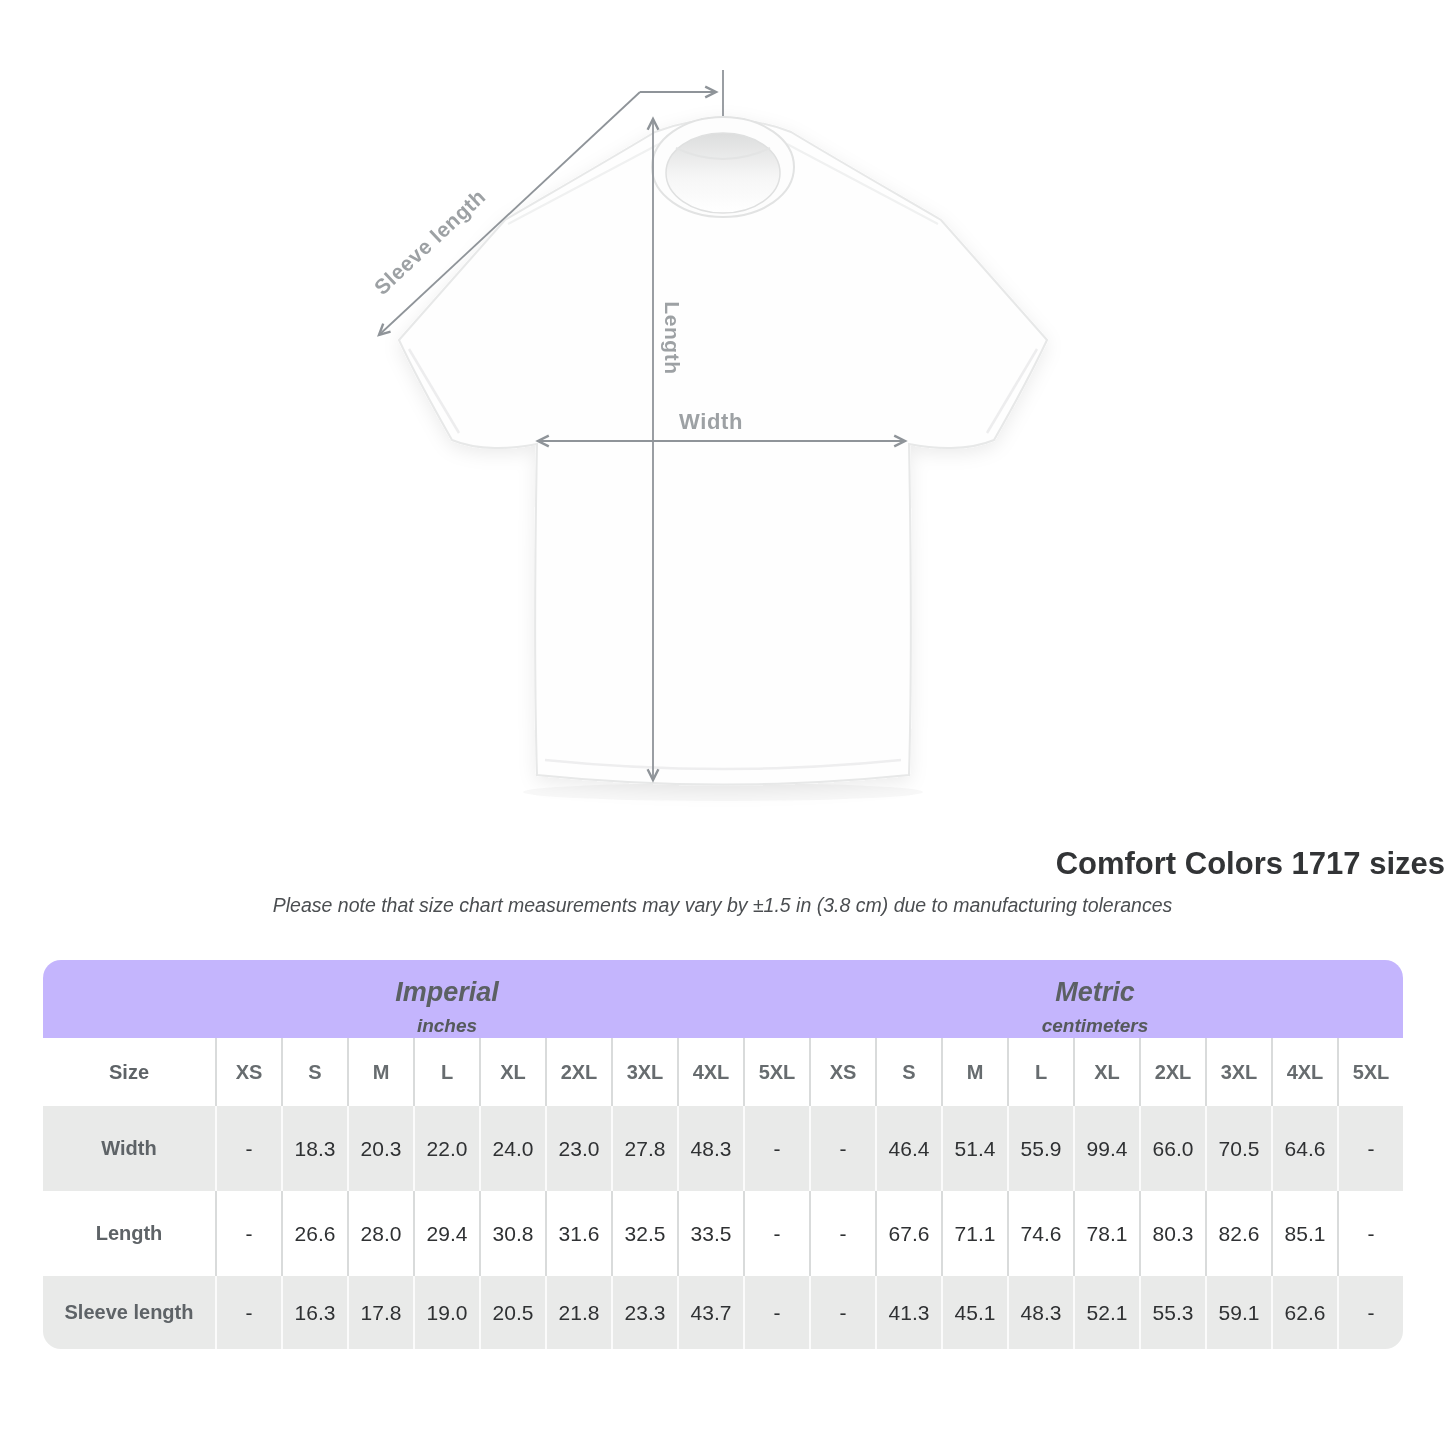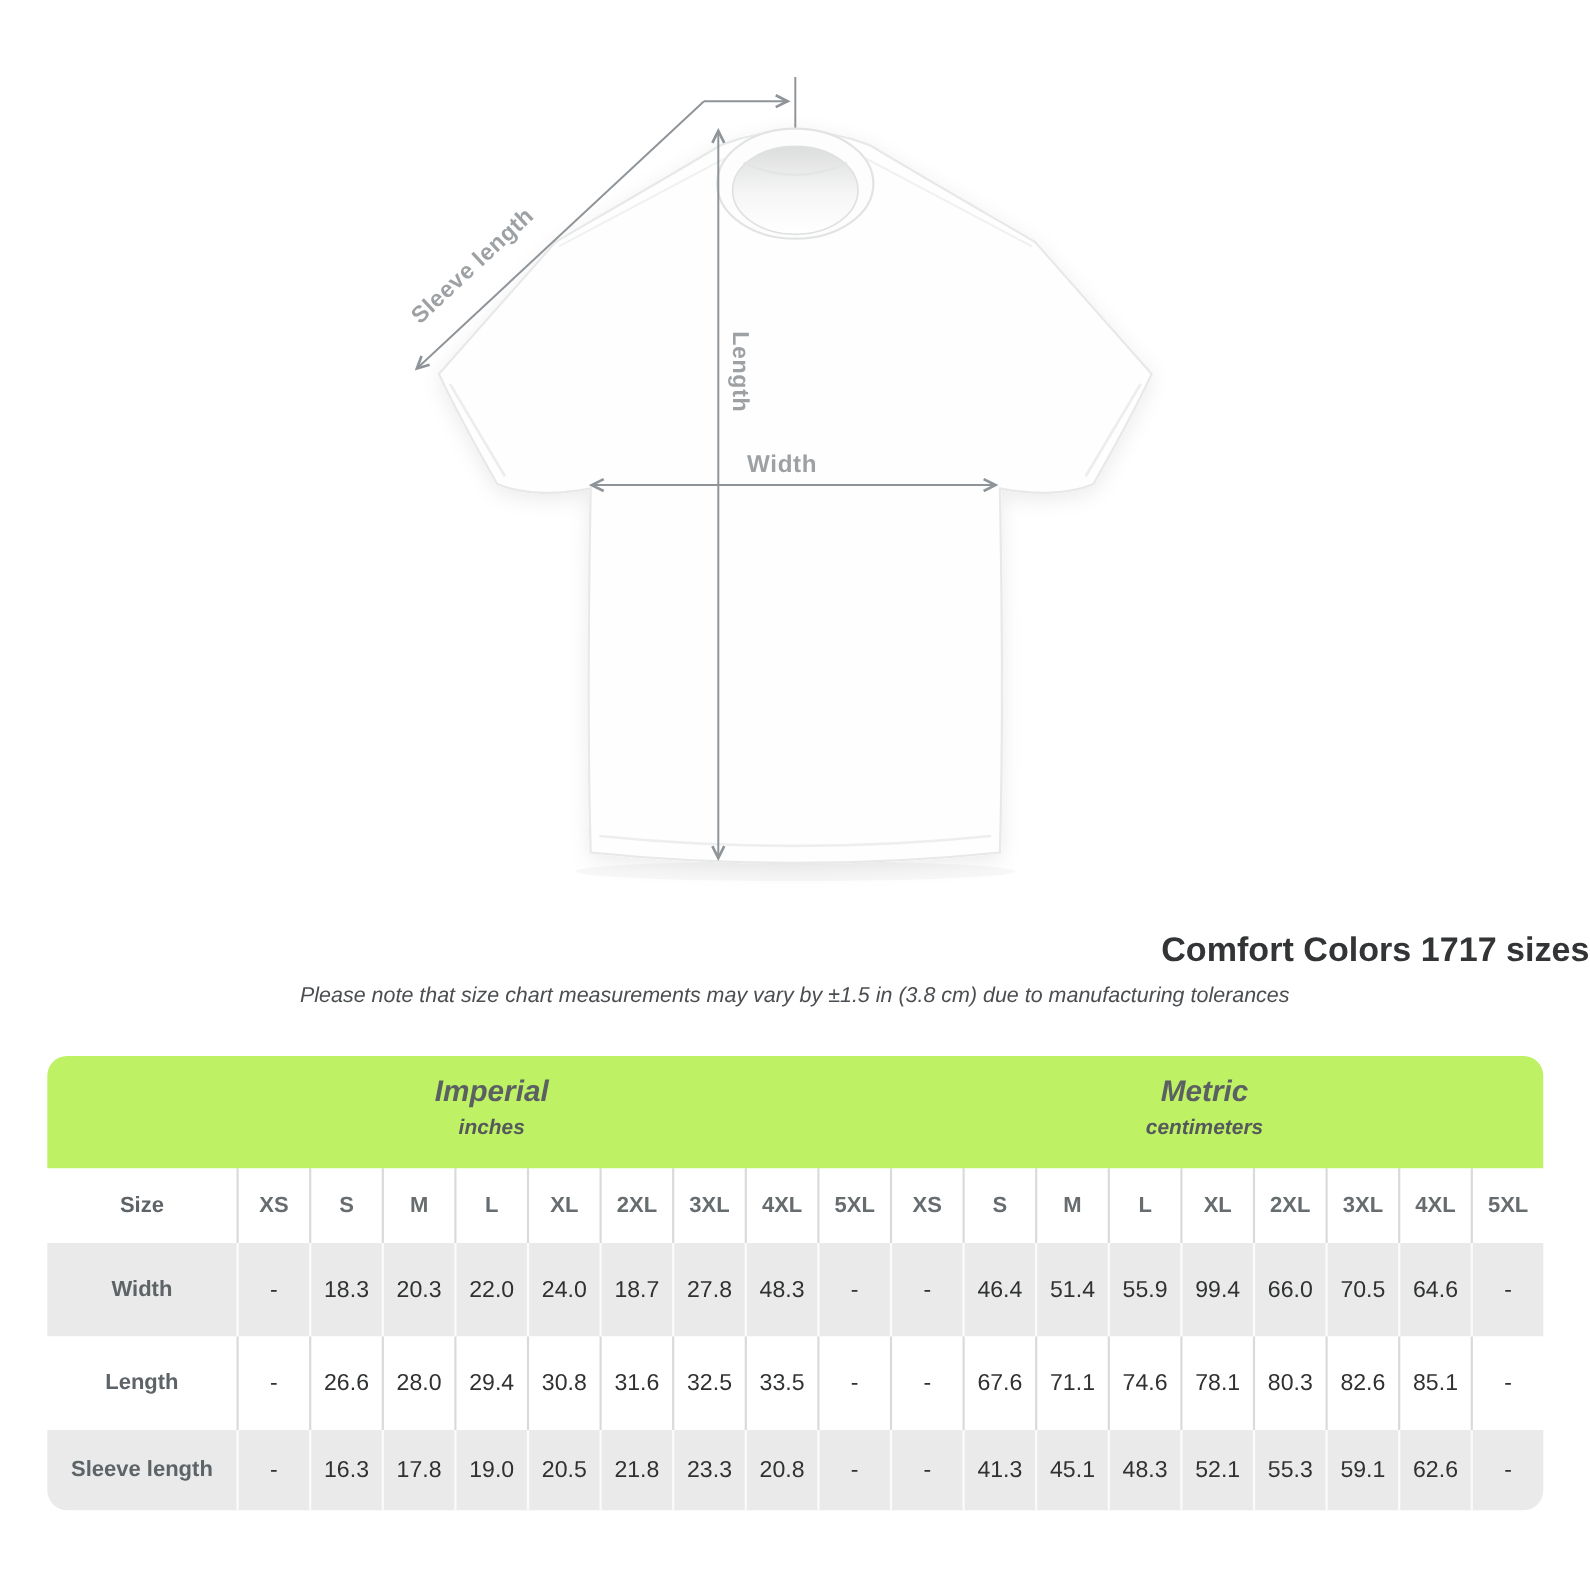--- a/index.html
+++ b/index.html
@@ -34,22 +34,22 @@
   }
   .tolerance-note {
     position: absolute; left: 0; top: 894px; width: 100%;
     text-align: center; font-size: 19.5px; font-style: italic; color: #4b4e51;
   }
 
   
   .size-table { position: absolute; left: 43px; top: 960px; width: 1360px; }
 
   .band {
-    position: relative; height: 102px;
-    background: #bef264;
+    position: relative; height: 78px;
+    background: #c4b5fd;
     border-radius: 18px 18px 0 0;
   }
   .unit-group { position: absolute; top: 17px; transform: translateX(-50%); text-align: center; }
   .unit-group.imperial { left: 404px; }
   .unit-group.metric   { left: 1052px; }
   .unit-name { font-size: 27px; font-weight: bold; font-style: italic; color: #5b6063; }
   .unit-sub  { margin-top: 7px; font-size: 19px; font-style: italic; color: #55595c; font-weight: bold; }
 
   .trow {
     display: grid;
@@ -165,21 +165,21 @@
           <div class="tcell">4XL</div>
           <div class="tcell">5XL</div>
         </div>
         <div class="trow row-gray">
           <div class="tcell lbl">Width</div>
           <div class="tcell">-</div>
           <div class="tcell">18.3</div>
           <div class="tcell">20.3</div>
           <div class="tcell">22.0</div>
           <div class="tcell">24.0</div>
-          <div class="tcell">18.7</div>
+          <div class="tcell">23.0</div>
           <div class="tcell">27.8</div>
           <div class="tcell">48.3</div>
           <div class="tcell">-</div>
           <div class="tcell">-</div>
           <div class="tcell">46.4</div>
           <div class="tcell">51.4</div>
           <div class="tcell">55.9</div>
           <div class="tcell">99.4</div>
           <div class="tcell">66.0</div>
           <div class="tcell">70.5</div>
@@ -209,21 +209,21 @@
         </div>
         <div class="trow row-gray row-last">
           <div class="tcell lbl">Sleeve length</div>
           <div class="tcell">-</div>
           <div class="tcell">16.3</div>
           <div class="tcell">17.8</div>
           <div class="tcell">19.0</div>
           <div class="tcell">20.5</div>
           <div class="tcell">21.8</div>
           <div class="tcell">23.3</div>
-          <div class="tcell">20.8</div>
+          <div class="tcell">43.7</div>
           <div class="tcell">-</div>
           <div class="tcell">-</div>
           <div class="tcell">41.3</div>
           <div class="tcell">45.1</div>
           <div class="tcell">48.3</div>
           <div class="tcell">52.1</div>
           <div class="tcell">55.3</div>
           <div class="tcell">59.1</div>
           <div class="tcell">62.6</div>
           <div class="tcell">-</div>

